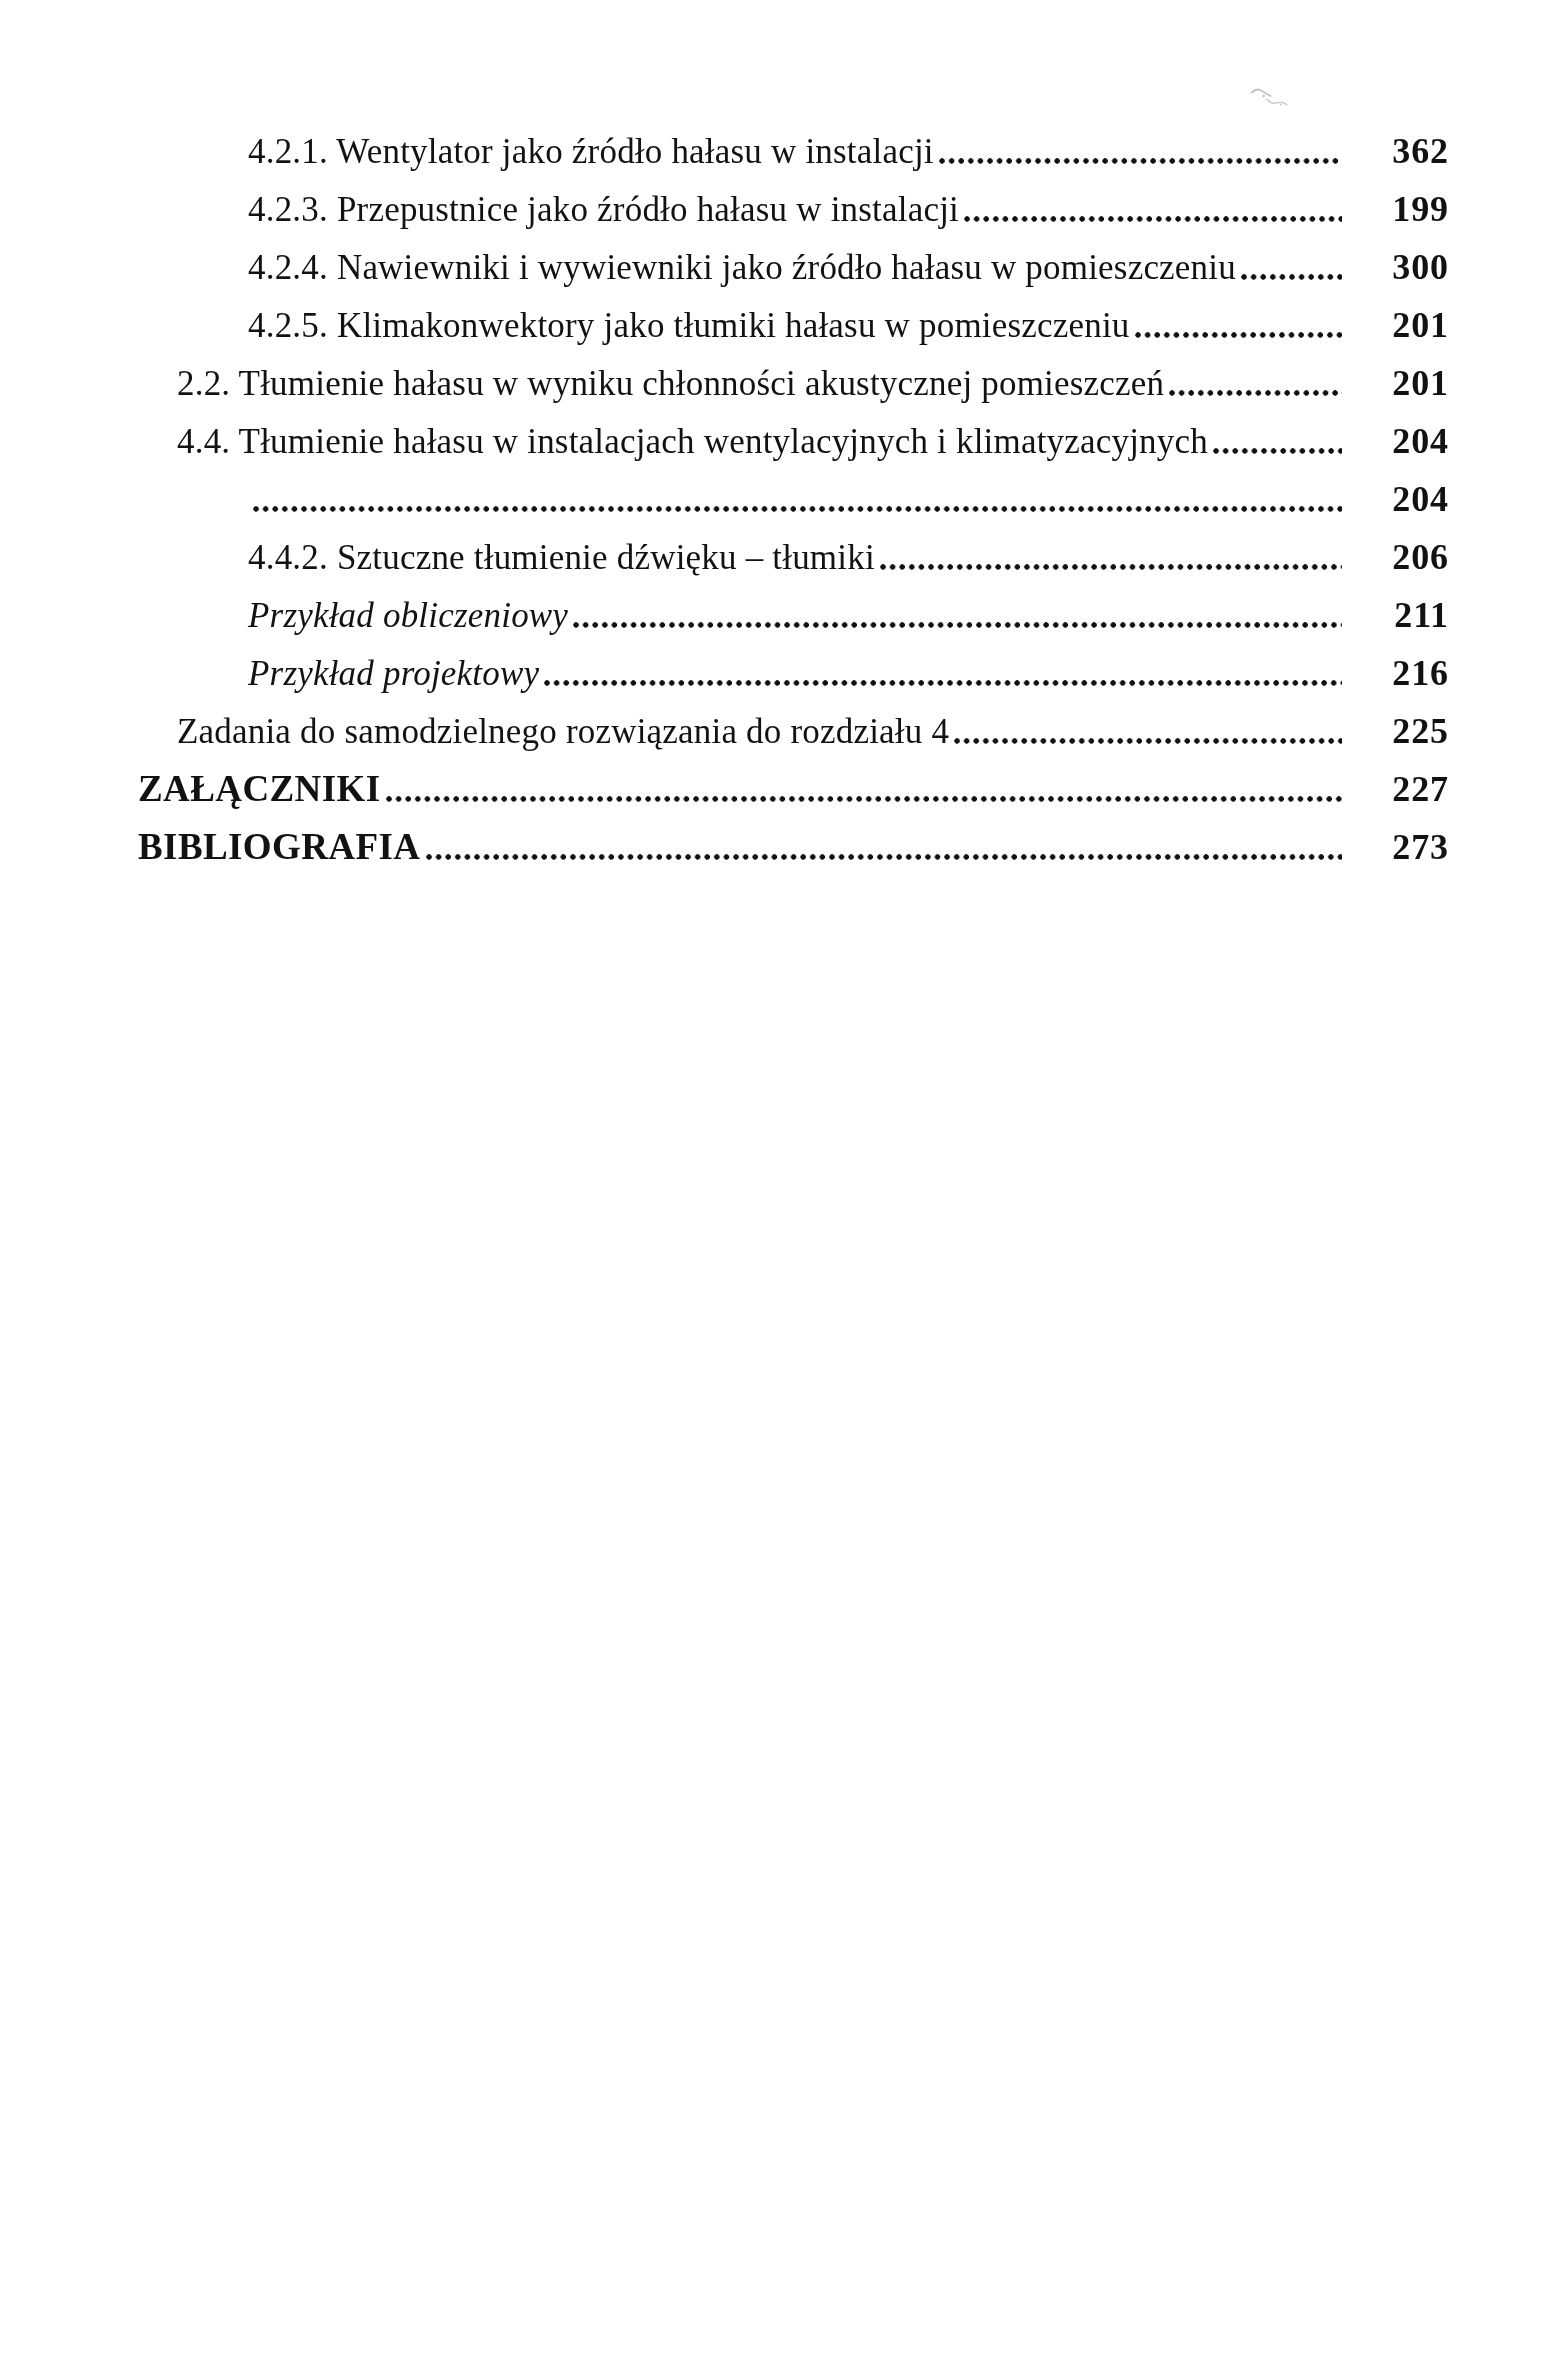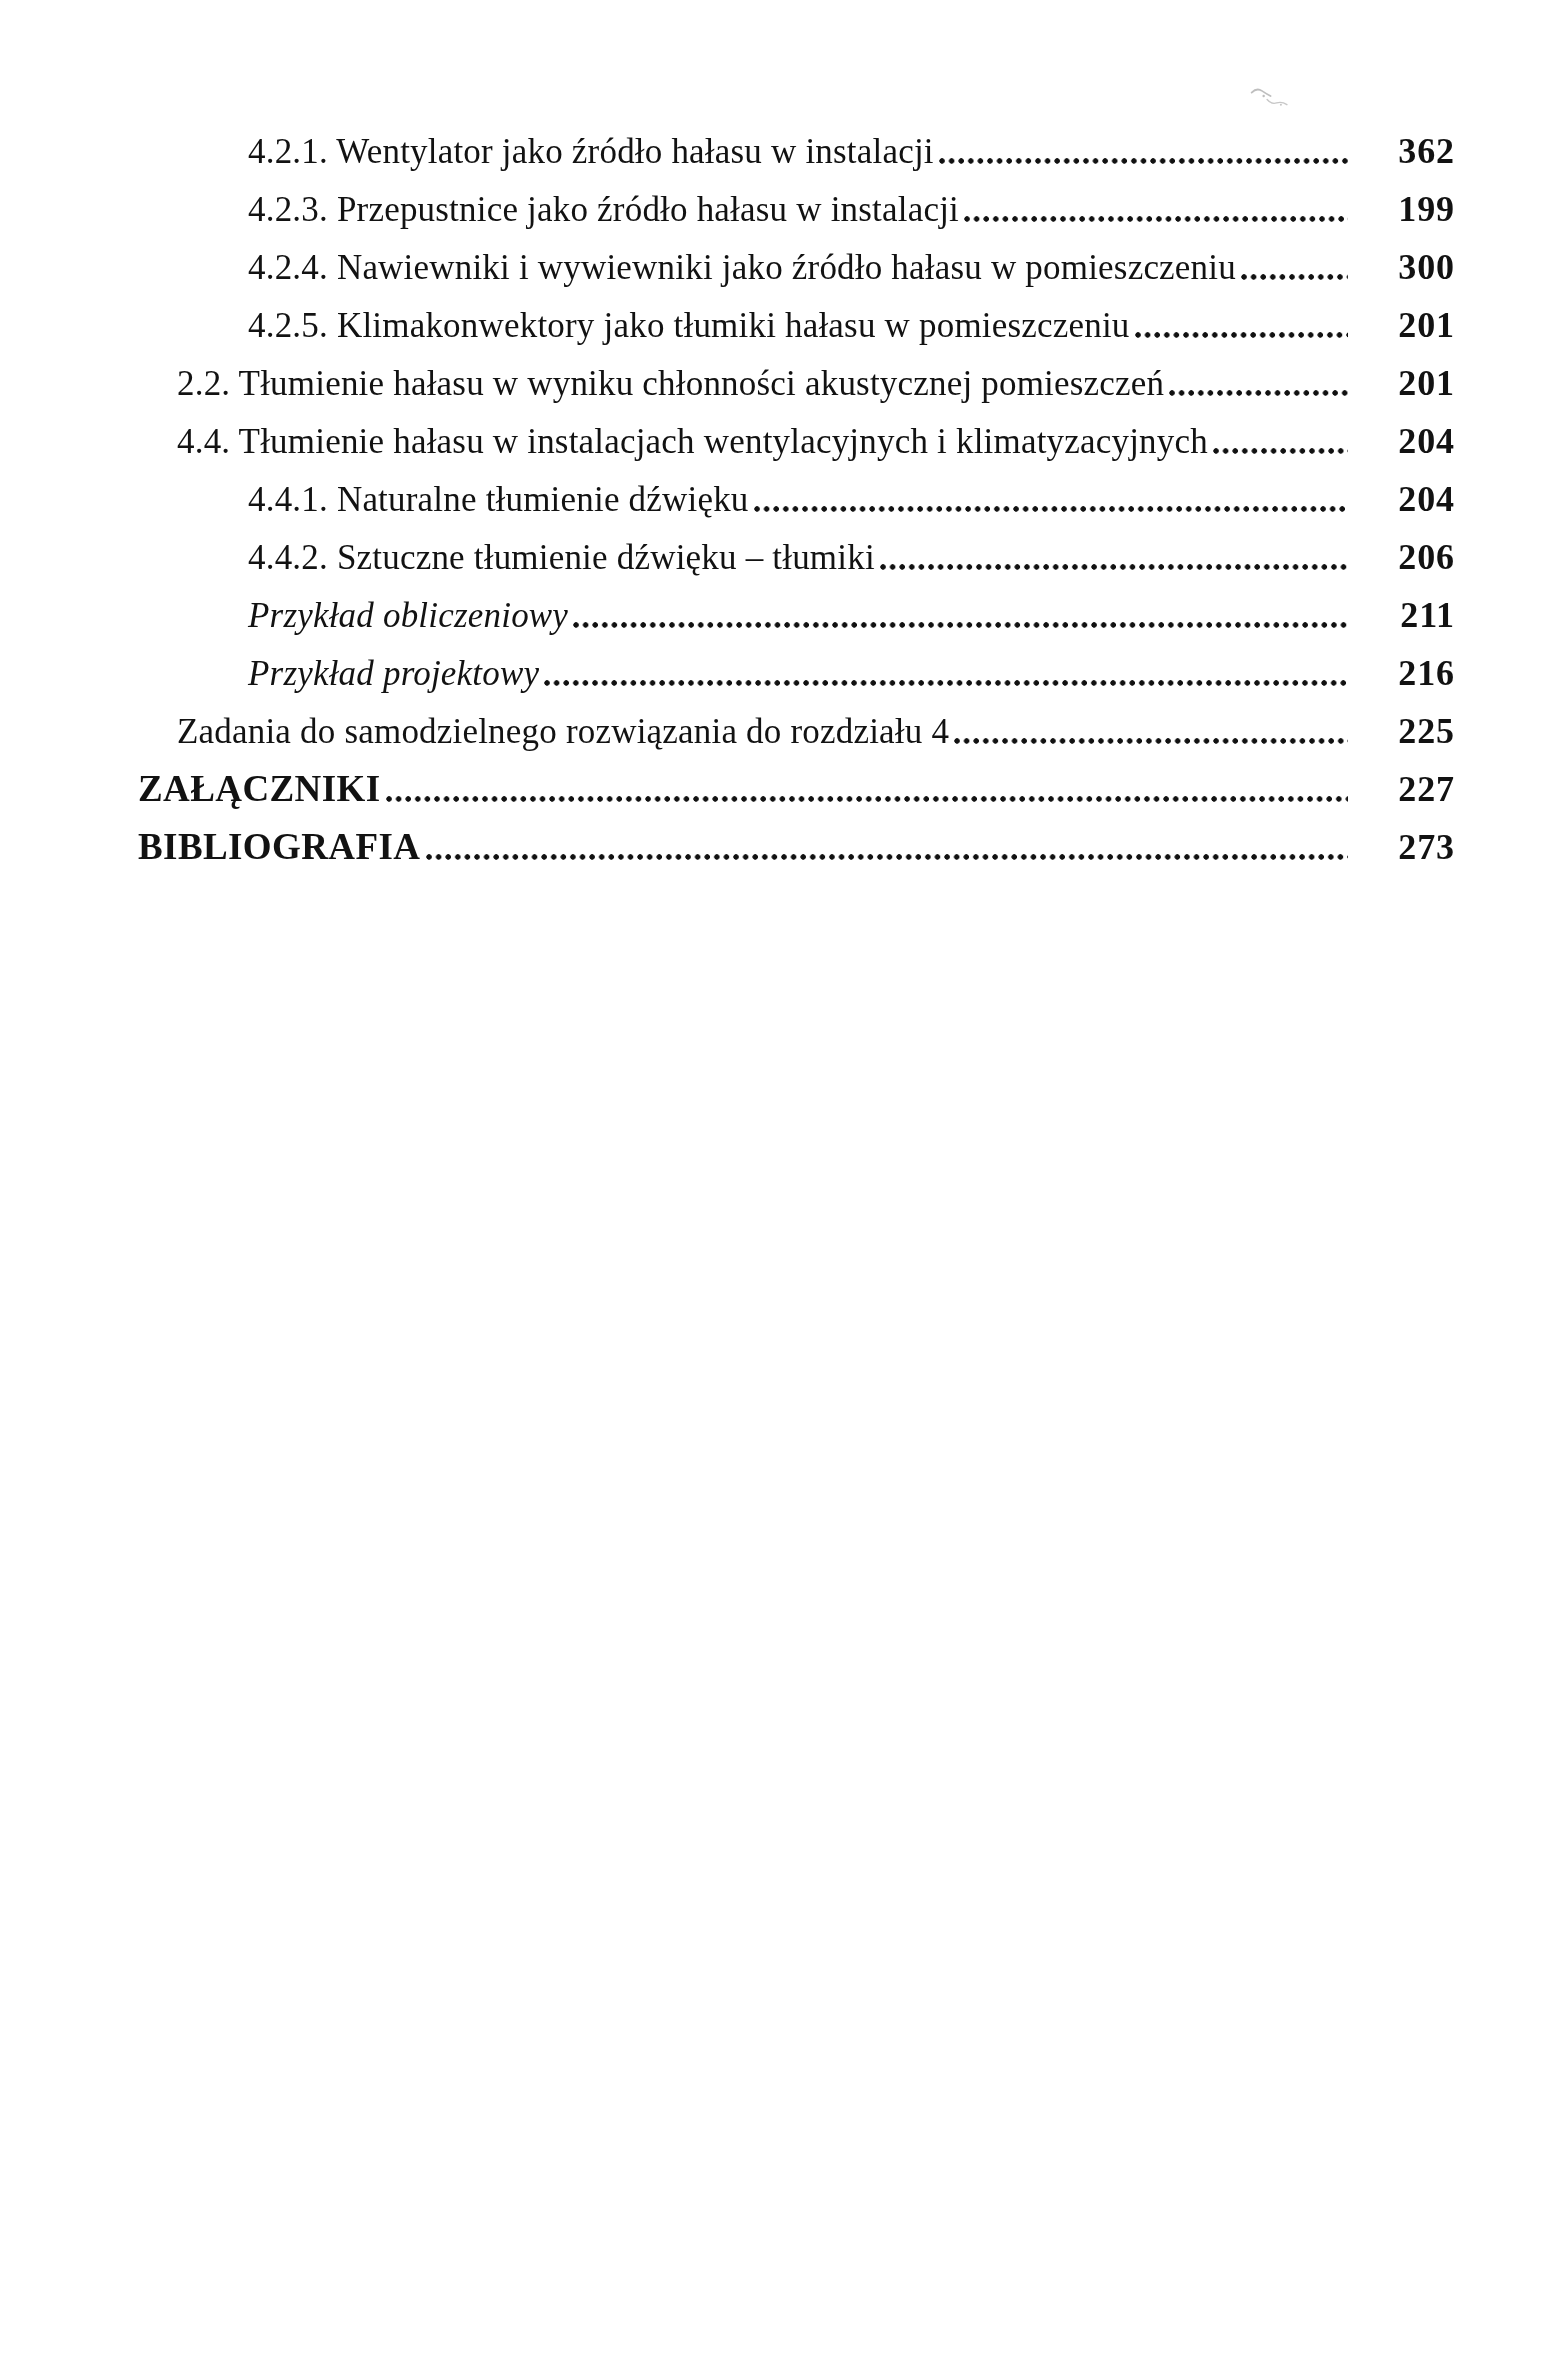--- a/index.html
+++ b/index.html
@@ -27,21 +27,21 @@
     top: 84px;
     width: 56px;
     height: 31px;
     opacity: 0.55;
   }
 
   .toc {
     position: absolute;
     top: 122px;
     left: 138px;
-    right: 105px; 
+    right: 111px; 
   }
 
   .row {
     display: flex;
     align-items: baseline;
     height: 58px;
     line-height: 58px;
     font-size: 35px;
     white-space: nowrap;
   }
@@ -131,21 +131,20 @@
       <span class="page-num">201</span>
     </div>
 
     <div class="row lvl2">
       <span class="label">4.4. Tłumienie hałasu w instalacjach wentylacyjnych i klimatyzacyjnych</span>
       <span class="leader"></span>
       <span class="page-num">204</span>
     </div>
 
     <div class="row lvl3">
-      <span class="label">4.4.1. Naturalne tłumienie dźwięku</span>
       <span class="leader"></span>
       <span class="page-num">204</span>
     </div>
 
     <div class="row lvl3">
       <span class="label">4.4.2. Sztuczne tłumienie dźwięku – tłumiki</span>
       <span class="leader"></span>
       <span class="page-num">206</span>
     </div>
 

